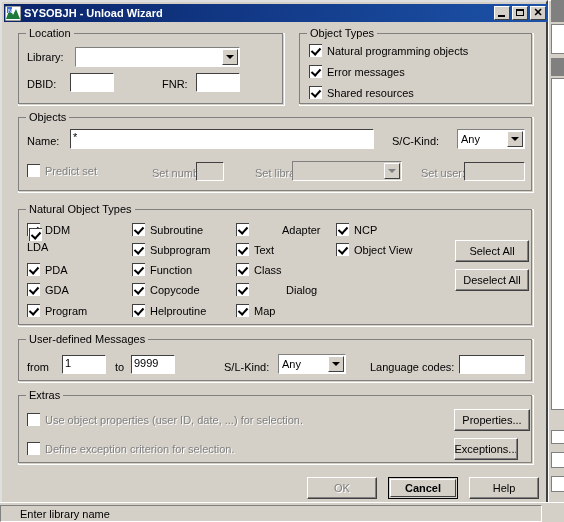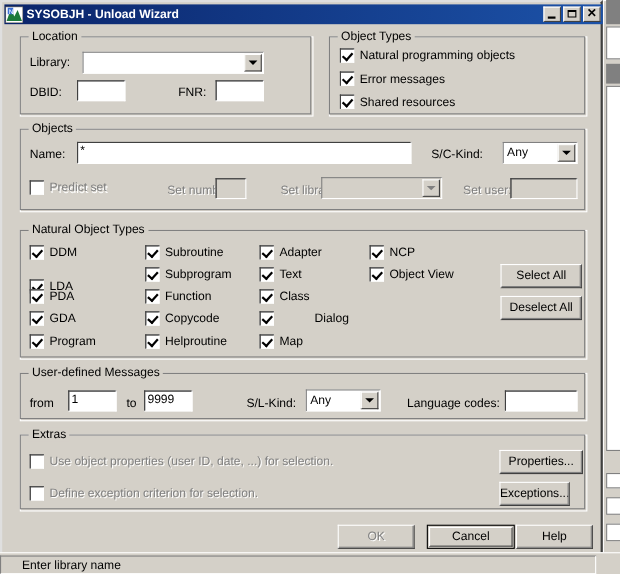--- a/index.html
+++ b/index.html
@@ -466,21 +466,21 @@
 
   <div class="group" style="left:16px; top:207px; width:516px; height:118px;">
     <div class="gframe"></div>
     <div class="glabel">Natural Object Types</div>
   </div>
 
   <div class="cb checked" style="left:25px; top:221px;">
     <span class="box"></span>
     <span class="cblabel">DDM</span>
   </div>
-  <div class="cb checked" style="left:25px; top:252px;">
+  <div class="cb checked" style="left:25px; top:226px;flex-direction:column;">
     <span class="box"></span>
     <span class="cblabel">LDA</span>
   </div>
   <div class="cb checked" style="left:25px; top:261px;">
     <span class="box"></span>
     <span class="cblabel">PDA</span>
   </div>
   <div class="cb checked" style="left:25px; top:281px;">
     <span class="box"></span>
     <span class="cblabel">GDA</span>
@@ -504,21 +504,21 @@
   </div>
   <div class="cb checked" style="left:130px; top:281px;">
     <span class="box"></span>
     <span class="cblabel">Copycode</span>
   </div>
   <div class="cb checked" style="left:130px; top:302px;">
     <span class="box"></span>
     <span class="cblabel">Helproutine</span>
   </div>
 
-  <div class="cb checked" style="left:234px; top:221px;">
+  <div class="cb checked" style="left:234px; top:221px;gap:28px;">
     <span class="box"></span>
     <span class="cblabel">Adapter</span>
   </div>
   <div class="cb checked" style="left:234px; top:241px;">
     <span class="box"></span>
     <span class="cblabel">Text</span>
   </div>
   <div class="cb checked" style="left:234px; top:261px;">
     <span class="box"></span>
     <span class="cblabel">Class</span>
@@ -579,21 +579,21 @@
   <div class="btn" style="left:452px; top:407px; width:76px; height:22px;">
     <span>Properties...</span>
   </div>
   <div class="btn" style="left:452px; top:436px; width:64px; height:22px;">
     <span>Exceptions...</span>
   </div>
 
   <div class="btn dis" style="left:305px; top:475px; width:70px; height:22px;">
     <span>OK</span>
   </div>
-  <div class="btn focus" style="left:386px; top:475px; width:80px; height:22px;">
+  <div class="btn focus" style="left:386px; top:475px; width:70px; height:22px;font-weight:bold;">
     <span class="inner"></span>
     <span>Cancel</span>
   </div>
   <div class="btn" style="left:467px; top:475px; width:70px; height:22px;">
     <span>Help</span>
   </div>
 
   <div id="sep" style="top:503px;"></div>
 </div>
 

